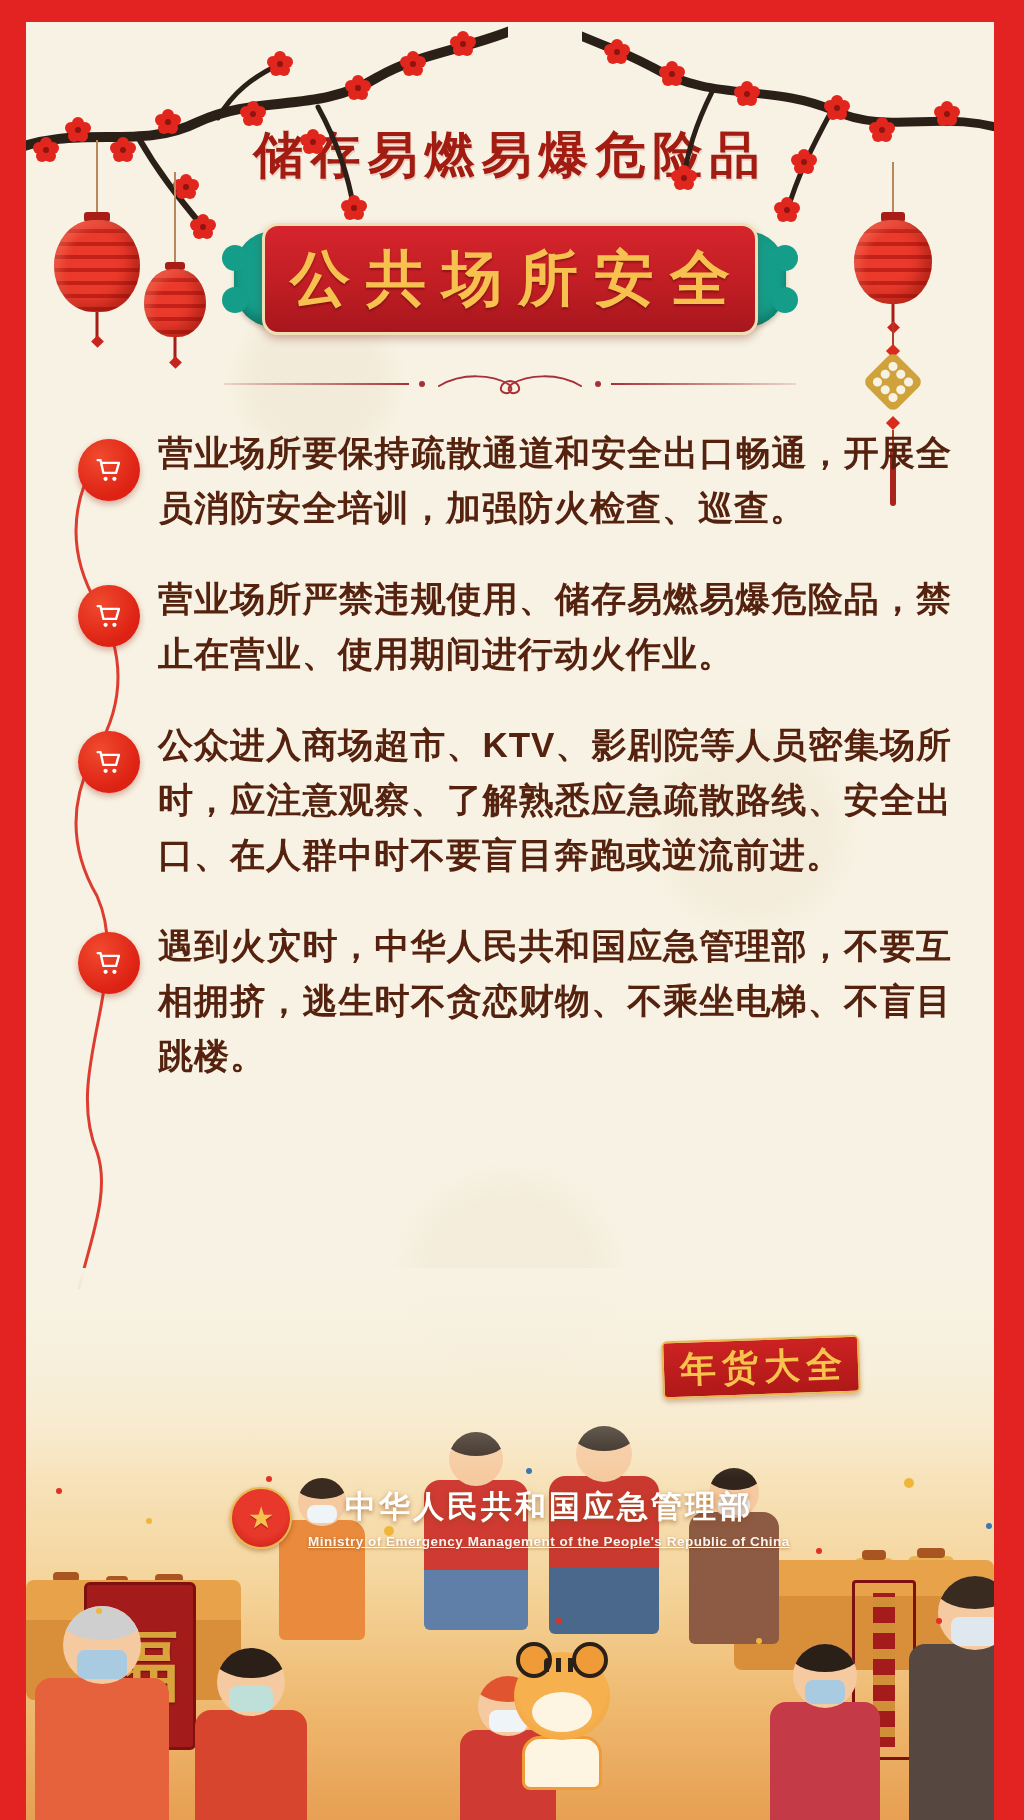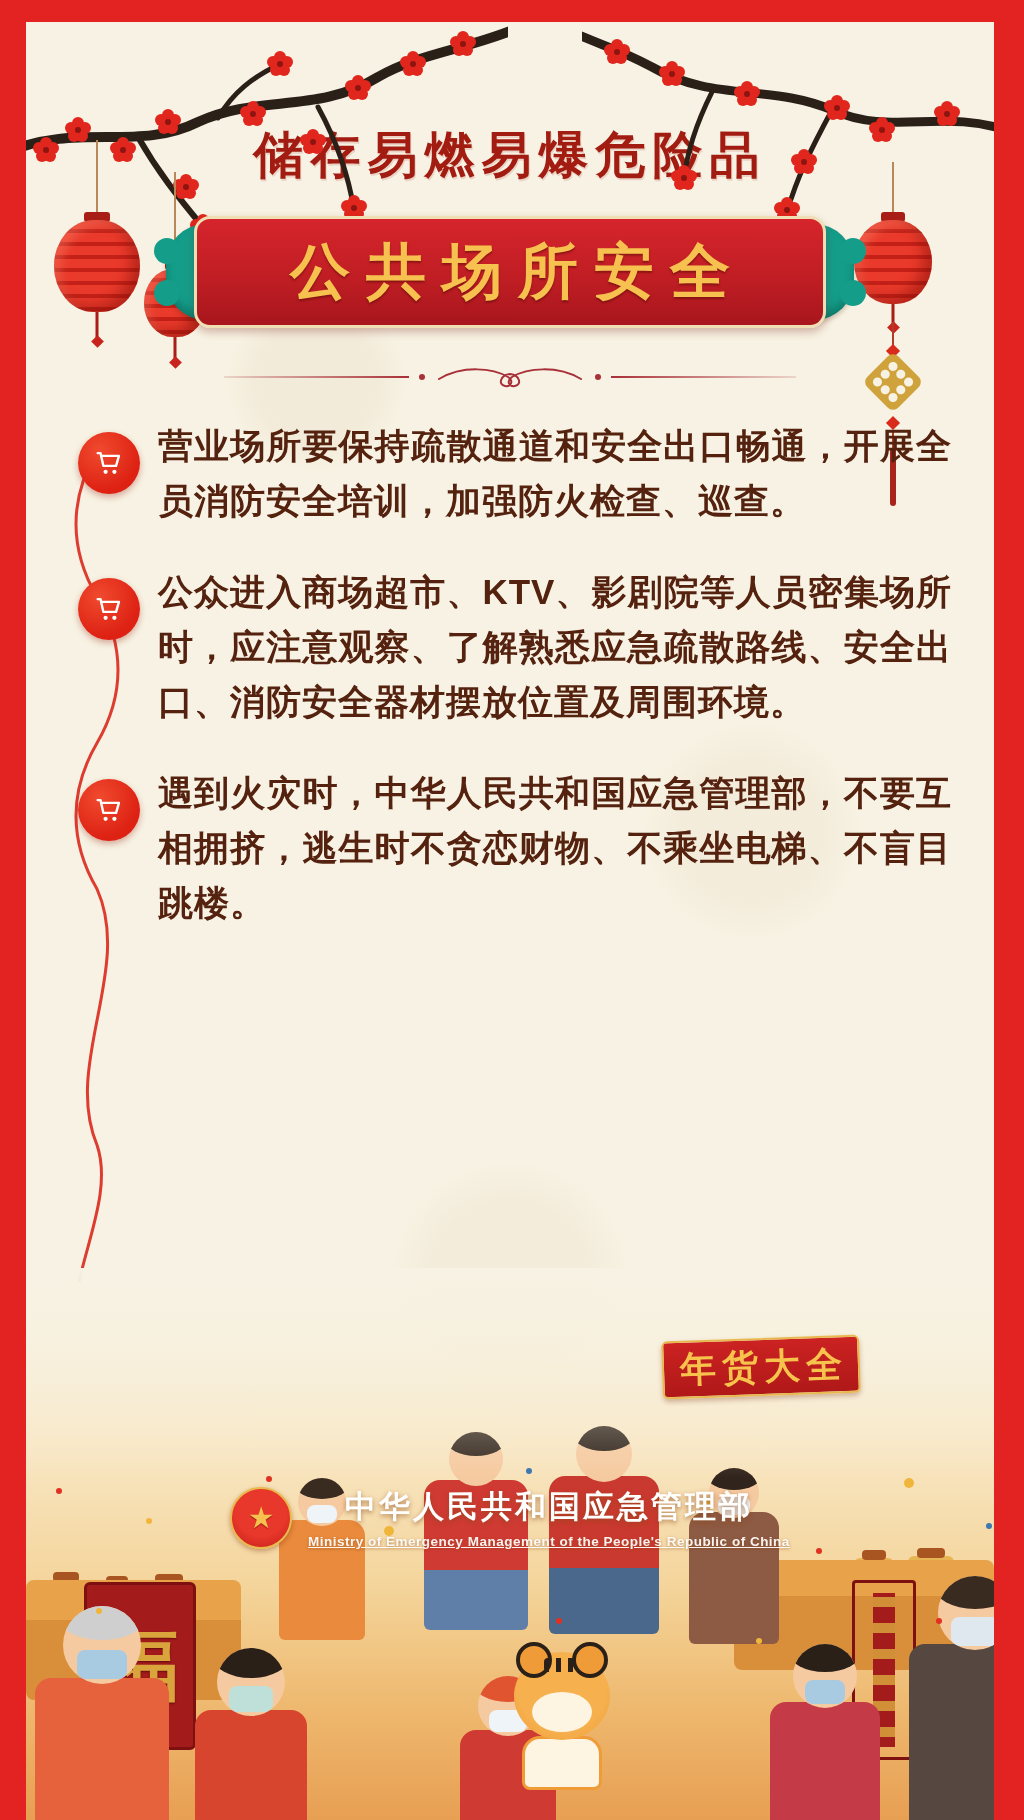--- a/index.html
+++ b/index.html
@@ -67,22 +67,22 @@
     margin-top:100px;
     text-align:center;
     font-family:"Liberation Serif", serif;
     font-size:50px;font-weight:900;
     color:#a31c12;
     letter-spacing:7px;
     text-shadow:1px 2px 0 rgba(163,28,18,.15);
   }
   .banner{
     position:relative;
-    width:632px;height:112px;
-    margin:27px auto 0;
+    width:496px;height:112px;
+    margin:34px auto 0;
   }
   .banner .scallop{
     position:absolute;top:8px;width:78px;height:96px;
     background:#149e8a;
     box-shadow:inset 0 -6px 10px rgba(0,60,50,.35), 0 3px 4px rgba(90,40,20,.25);
   }
   .banner .scallop.l{left:-28px;border-radius:40px 0 0 40px;}
   .banner .scallop.l::before{content:"";position:absolute;left:-12px;top:14px;width:26px;height:26px;border-radius:50%;background:#149e8a;box-shadow:0 42px 0 #149e8a;}
   .banner .scallop.r{right:-28px;border-radius:0 40px 40px 0;}
   .banner .scallop.r::before{content:"";position:absolute;right:-12px;top:14px;width:26px;height:26px;border-radius:50%;background:#149e8a;box-shadow:0 42px 0 #149e8a;}
@@ -331,31 +331,41 @@
         <div class="tip-icon">
           <svg width="34" height="34" viewBox="0 0 24 24">
               <path d="M4 5h2l2 9h9l2-7H7" fill="none" stroke="#fff" stroke-width="1.7" stroke-linejoin="round" stroke-linecap="round"></path>
               <circle cx="9.6" cy="18.2" r="1.5" fill="#fff"></circle>
               <circle cx="15.8" cy="18.2" r="1.5" fill="#fff"></circle>
             </svg>
         </div>
         <p class="tip-text">营业场所要保持疏散通道和安全出口畅通，开展全员消防安全培训，加强防火检查、巡查。</p>
       </div>
 
-
-
       <div class="tip">
         <div class="tip-icon">
           <svg width="34" height="34" viewBox="0 0 24 24">
               <path d="M4 5h2l2 9h9l2-7H7" fill="none" stroke="#fff" stroke-width="1.7" stroke-linejoin="round" stroke-linecap="round"></path>
               <circle cx="9.6" cy="18.2" r="1.5" fill="#fff"></circle>
               <circle cx="15.8" cy="18.2" r="1.5" fill="#fff"></circle>
             </svg>
         </div>
-        <p class="tip-text">公众进入商场超市、KTV、影剧院等人员密集场所时，应注意观察、了解熟悉应急疏散路线、安全出口、消防安全器材摆放位置及周围环境。</p>
+        <p class="tip-text">营业场所严禁违规使用、储存易燃易爆危险品，禁止在营业、使用期间进行动火作业。</p>
+      </div>
+
+
+      <div class="tip">
+        <div class="tip-icon">
+          <svg width="34" height="34" viewBox="0 0 24 24">
+              <path d="M4 5h2l2 9h9l2-7H7" fill="none" stroke="#fff" stroke-width="1.7" stroke-linejoin="round" stroke-linecap="round"></path>
+              <circle cx="9.6" cy="18.2" r="1.5" fill="#fff"></circle>
+              <circle cx="15.8" cy="18.2" r="1.5" fill="#fff"></circle>
+            </svg>
+        </div>
+        <p class="tip-text">公众进入商场超市、KTV、影剧院等人员密集场所时，应注意观察、了解熟悉应急疏散路线、安全出口、在人群中时不要盲目奔跑或逆流前进。</p>
       </div>
 
       <div class="tip">
         <div class="tip-icon">
           <svg width="34" height="34" viewBox="0 0 24 24">
               <path d="M4 5h2l2 9h9l2-7H7" fill="none" stroke="#fff" stroke-width="1.7" stroke-linejoin="round" stroke-linecap="round"></path>
               <circle cx="9.6" cy="18.2" r="1.5" fill="#fff"></circle>
               <circle cx="15.8" cy="18.2" r="1.5" fill="#fff"></circle>
             </svg>
         </div>

